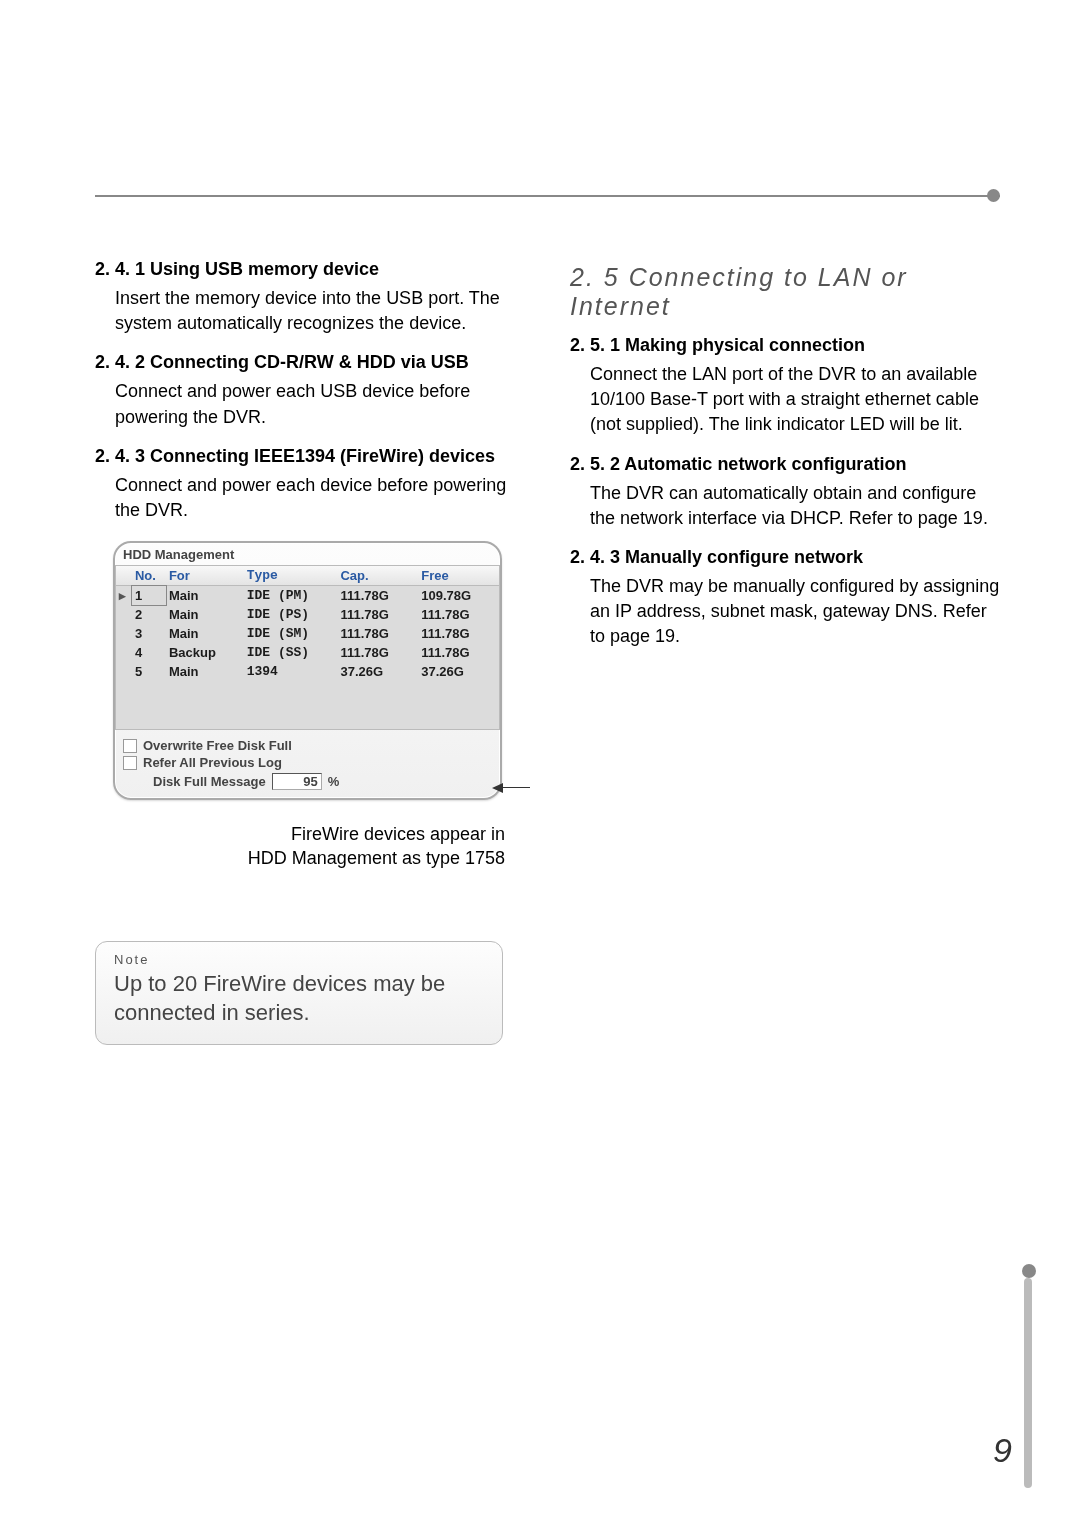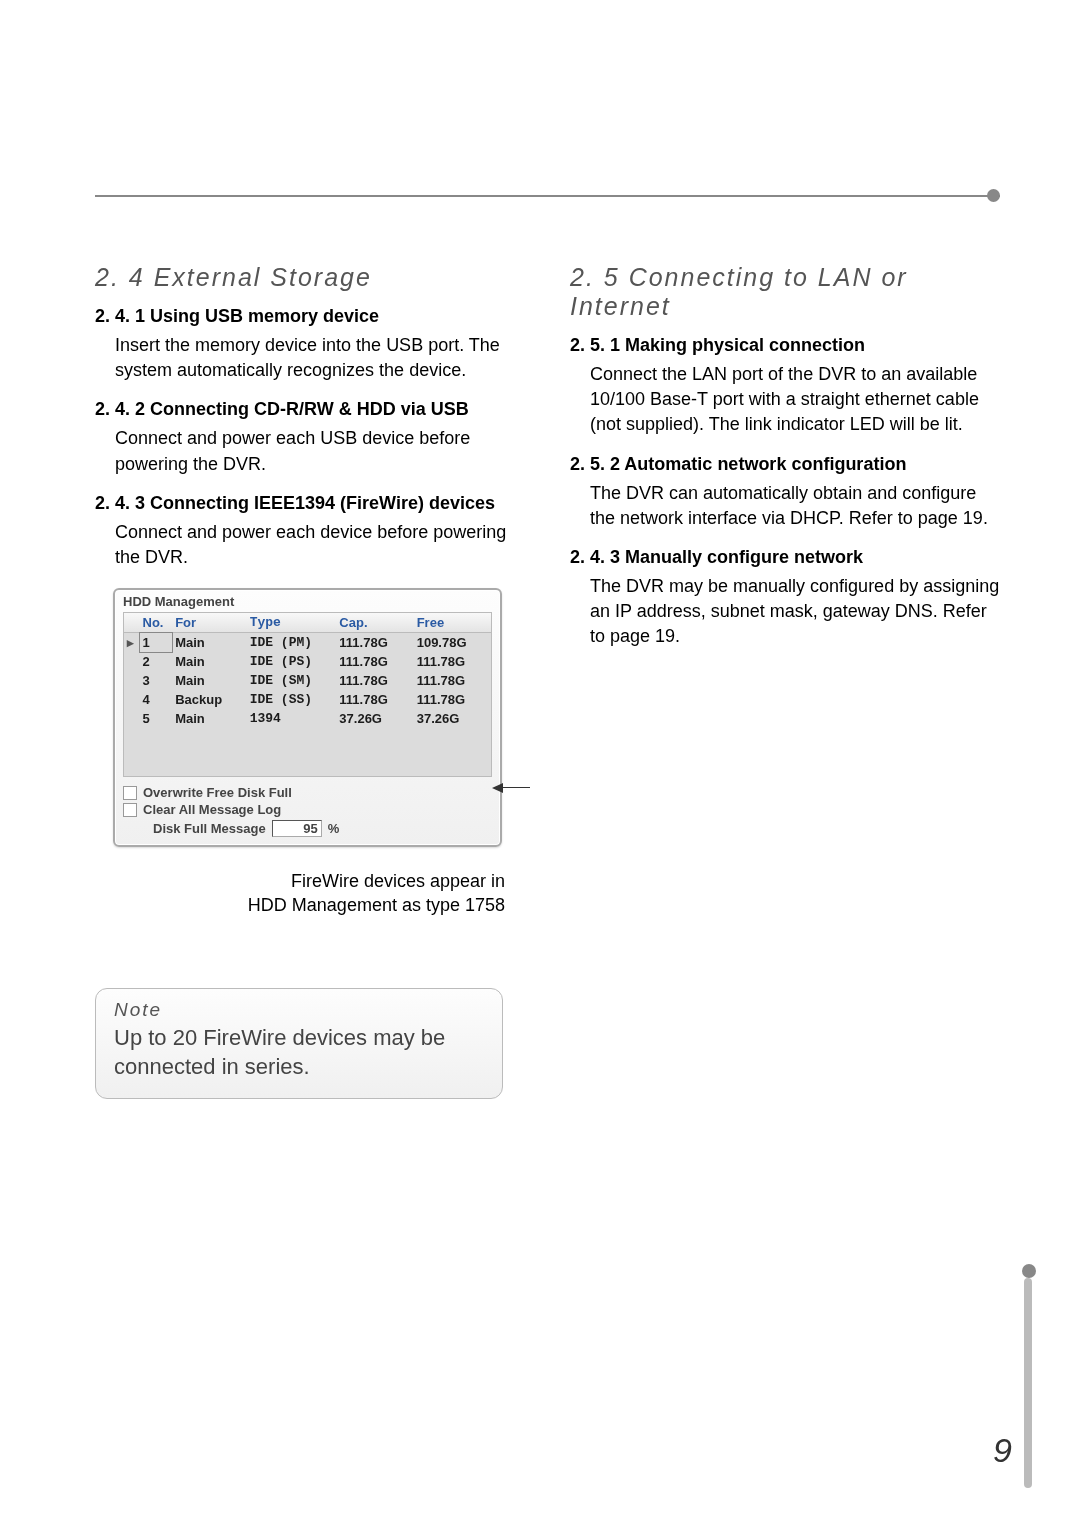--- a/index.html
+++ b/index.html
@@ -59,33 +59,33 @@
   }
   p {
     font-size: 18px;
     line-height: 1.4;
     margin: 4px 0 16px 20px;
   }
   .hdd-panel {
     margin: 18px 0 8px 18px;
     width: 385px;
     border: 2px solid #aaa;
-    border-radius: 6px;
+    border-radius: 18px;
     background: linear-gradient(#fdfdfd,#f0f0f0);
     font-size: 13px;
     color: #222;
     box-shadow: inset 0 0 0 1px #fff, 0 1px 2px rgba(0,0,0,0.15);
   }
   .hdd-title {
     padding: 4px 8px 3px;
     font-weight: bold;
     color: #444;
   }
   .hdd-table {
-    margin: 0 8px;
+    margin: 0 0;
     border: 1px solid #bbb;
     background: #e6e6e6;
   }
   .hdd-header {
     display: flex;
     background: linear-gradient(#f8f8f8,#e4e4e4);
     border-bottom: 1px solid #bbb;
     color: #2a5aa3;
     font-weight: bold;
   }
@@ -155,23 +155,22 @@
   .note-box {
     margin-top: 70px;
     width: 370px;
     border: 1px solid #bbb;
     border-radius: 12px;
     padding: 10px 18px 16px;
     background: linear-gradient(#fdfdfd,#f0f0f0);
     color: #444;
   }
   .note-title {
-    font-style: italic;
     letter-spacing: 2px;
-    font-size: 19px;
+    font-size: 13px;
     color: #555;
   }
   .note-body {
     font-size: 22px;
     line-height: 1.35;
     margin-top: 2px;
   }
   .page-number {
     position: absolute;
     right: 68px;
@@ -202,21 +201,20 @@
 </style>
 </head>
 <body>
 
 <div class="page">
   <div class="top-rule"></div>
 
   <div class="columns">
 
     <div class="col">
-      <h2>2. 4 External Storage</h2>
 
       <h3>2. 4. 1 Using USB memory device</h3>
       <p>Insert the memory device into the USB port. The system automatically recognizes the device.</p>
 
       <h3>2. 4. 2 Connecting CD-R/RW &amp; HDD via USB</h3>
       <p>Connect and power each USB device before powering the DVR.</p>
 
       <h3>2. 4. 3 Connecting IEEE1394 (FireWire) devices</h3>
       <p>Connect and power each device before powering the DVR.</p>
 
@@ -275,21 +273,21 @@
             <div class="hdd-space"></div>
           </div>
         </div>
         <div class="hdd-options">
           <div class="hdd-opt">
             <span class="hdd-chk"></span>
             <span>Overwrite Free Disk Full</span>
           </div>
           <div class="hdd-opt">
             <span class="hdd-chk"></span>
-            <span>Clear All Message Log</span>
+            <span>Refer All Previous Log</span>
           </div>
           <div class="hdd-msg">
             <span>Disk Full Message</span>
             <span class="hdd-input">95</span>
             <span>%</span>
           </div>
         </div>
       </div>
 
       <div class="caption">

